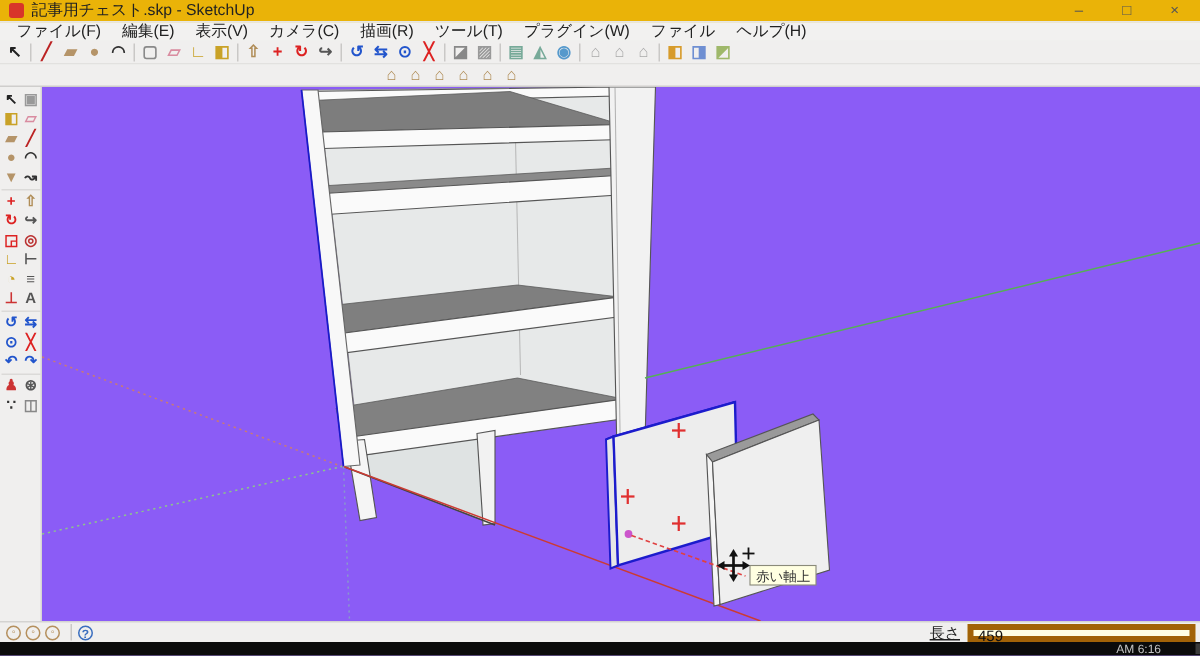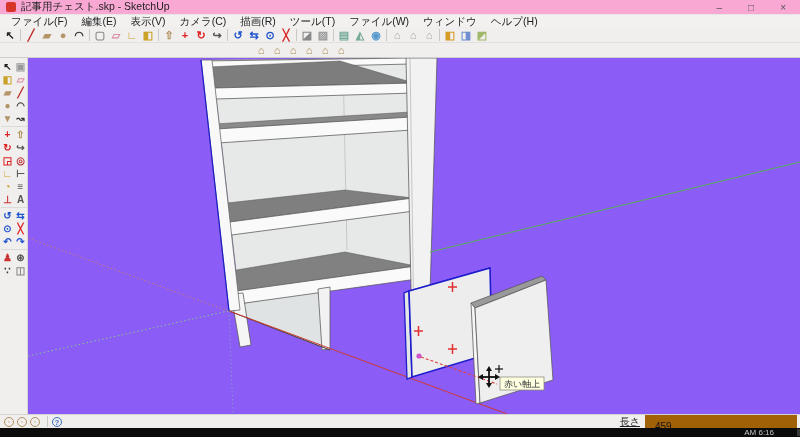--- a/index.html
+++ b/index.html
@@ -1,21 +1,21 @@
 <!DOCTYPE html>
 <html><head>
 <meta charset="utf-8">
 <style>
   * { margin:0; padding:0; box-sizing:border-box; }
   html,body { width:800px; height:437px; overflow:hidden; background:#000;
               font-family:"Liberation Sans", sans-serif; }
   .app { width:800px; height:437px; display:flex; flex-direction:column; background:#f0efee; }
 
   
-  .titlebar { height:15px; background:#f9a8d4; display:flex; align-items:center;
+  .titlebar { height:15px; background:#eab308; display:flex; align-items:center;
               padding:0 6px; font-size:10.5px; color:#222; border-bottom:1px solid #e6e6e6;text-align:center; }
   .appicon { width:10px; height:10px; background:#d8352a; border-radius:2px; margin-right:5px; flex:0 0 auto; }
   .wbtns { margin-left:auto; display:flex; gap:26px; padding-right:8px; color:#555; font-size:10px; }
   .wbtns span { cursor:default; line-height:13px; }
 
   
   .menubar { height:12px; background:#f2f1f0; display:flex; 
              font-size:10.5px; color:#222; padding-left:4px; }
   .menu-item { padding:0 7px; line-height:12px; white-space:nowrap; }
 
@@ -43,21 +43,21 @@
   .statusbar { height:14px; background:#f0efee; border-top:1px solid #d4d3d1;
                display:flex; align-items:center; padding:0 3px 0 4px; font-size:10px; color:#222; }
   .scircle { width:10px; height:10px; border:1px solid #b5905e; border-radius:50%;
              font-size:7px; line-height:8px; text-align:center; color:#b5905e; margin-right:3px; flex:0 0 auto; }
   .sdiv { width:1px; height:11px; background:#c9c8c6; margin:0 4px; }
   .helpcircle { width:10px; height:10px; border:1px solid #3a6ebf; border-radius:50%;
                 font-size:8px; line-height:9px; text-align:center; color:#3a6ebf;
                 margin-right:4px; font-weight:bold; flex:0 0 auto; }
   .smsg { white-space:nowrap; }
   .vcb-label { margin-left:auto; margin-right:5px; white-space:nowrap;text-decoration:underline; }
-  .vcb { width:152px; height:12px; background:#ffffe4; border:7px solid #a16207;
+  .vcb { width:152px; height:12px; background:#ffffe4; border:4px solid #a16207;
          font-size:10px; line-height:10px; padding:0 3px; color:#111; }
 
   
   .taskbar { height:9px; background:#0b0b0b; position:relative; }
   .tb-time { position:absolute; right:26px; top:0; font-size:8px; line-height:9px; color:#c4c4c4; }
   .tb-edge { position:absolute; right:0; top:1px; width:3px; height:7px; background:#3a3a3a; }
 </style>
 </head>
 <body>
 
@@ -73,22 +73,22 @@
     </span>
   </div>
 
   <div class="menubar">
     <span class="menu-item">ファイル(F)</span>
     <span class="menu-item">編集(E)</span>
     <span class="menu-item">表示(V)</span>
     <span class="menu-item">カメラ(C)</span>
     <span class="menu-item">描画(R)</span>
     <span class="menu-item">ツール(T)</span>
-    <span class="menu-item">ファイル(W)</span>
-    <span class="menu-item">ウィンドウ</span>
+    <span class="menu-item">プラグイン(W)</span>
+    <span class="menu-item">ファイル</span>
     <span class="menu-item">ヘルプ(H)</span>
   </div>
 
   <div class="toolbar1">
       <span class="ticon" style="color: rgb(34, 34, 34);">↖</span>
       <span class="tsep"></span>
       <span class="ticon" style="color: rgb(187, 34, 34);">╱</span>
       <span class="ticon" style="color: rgb(181, 148, 104);">▰</span>
       <span class="ticon" style="color: rgb(181, 148, 104);">●</span>
       <span class="ticon" style="color: rgb(51, 51, 51);">◠</span>

